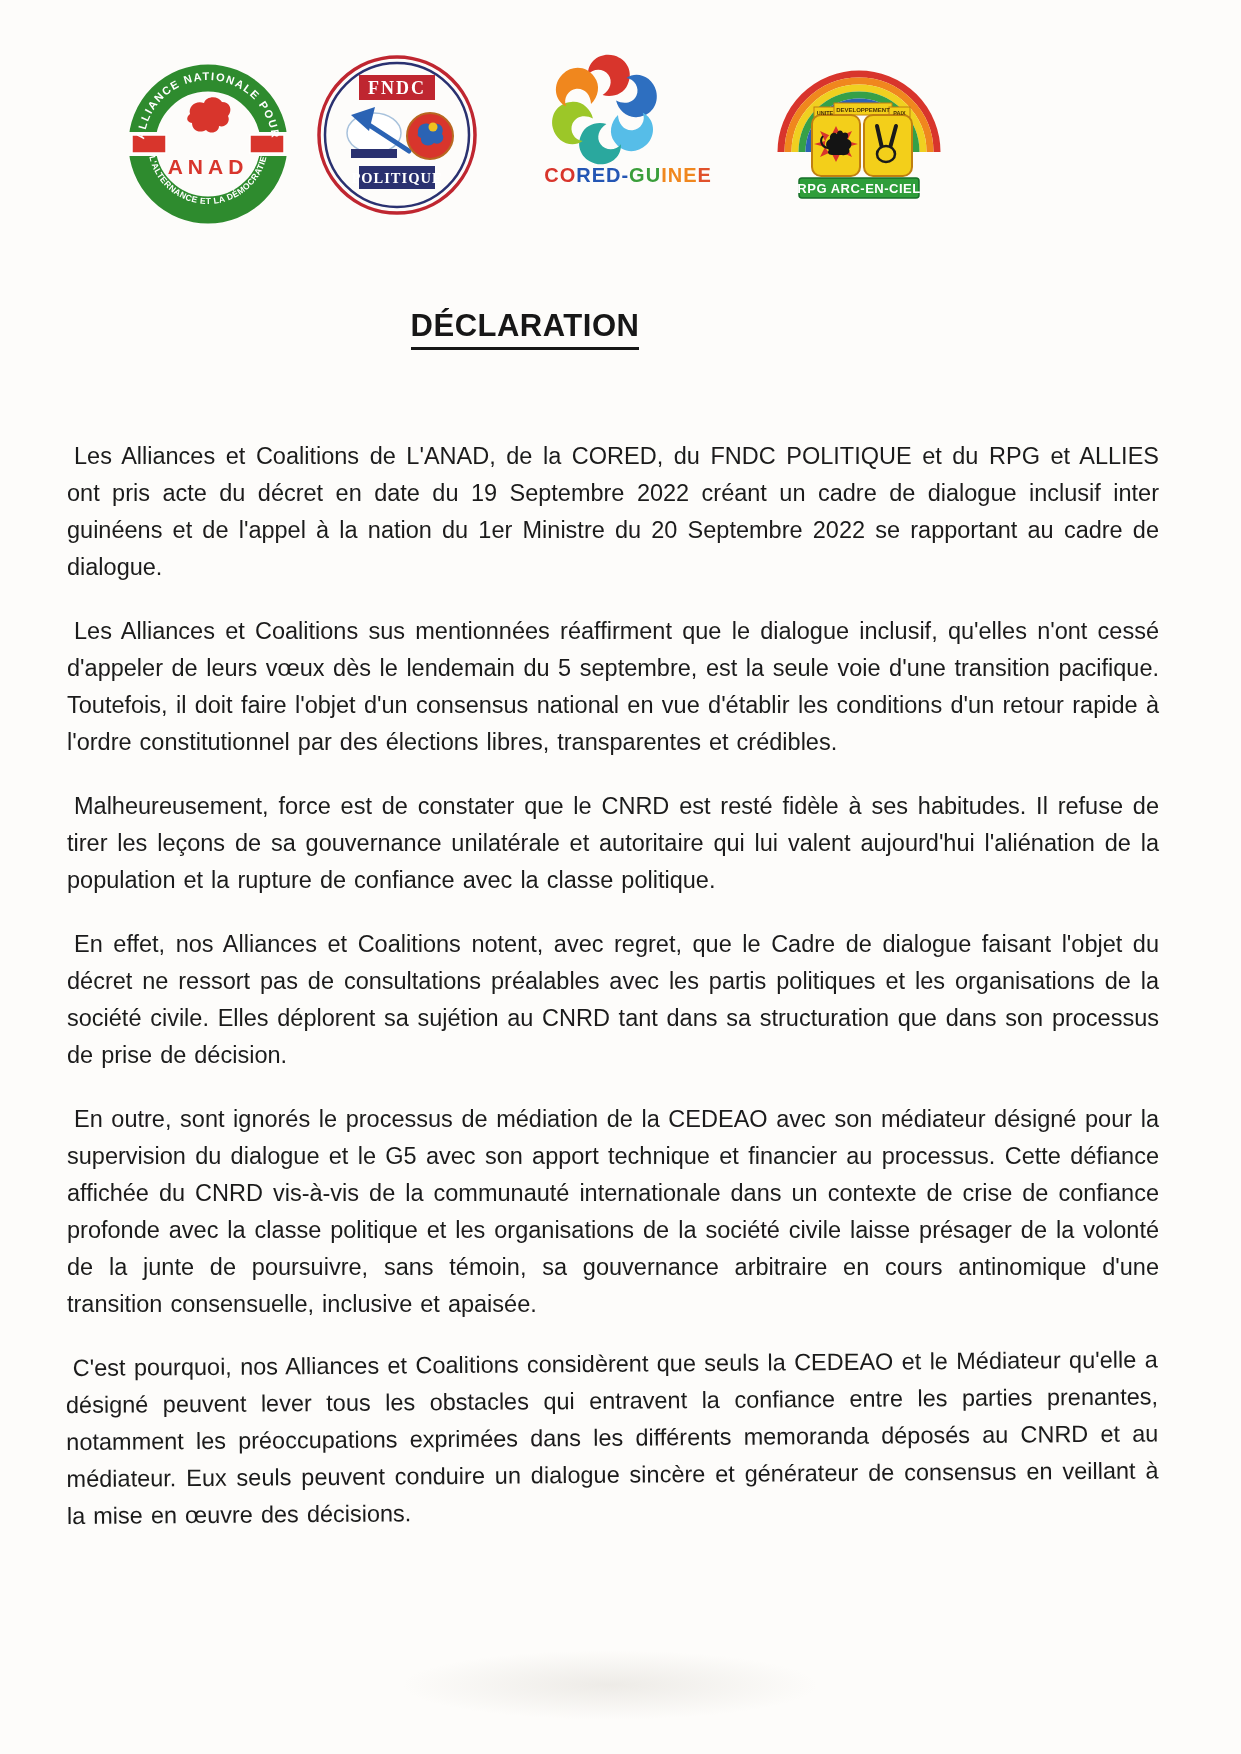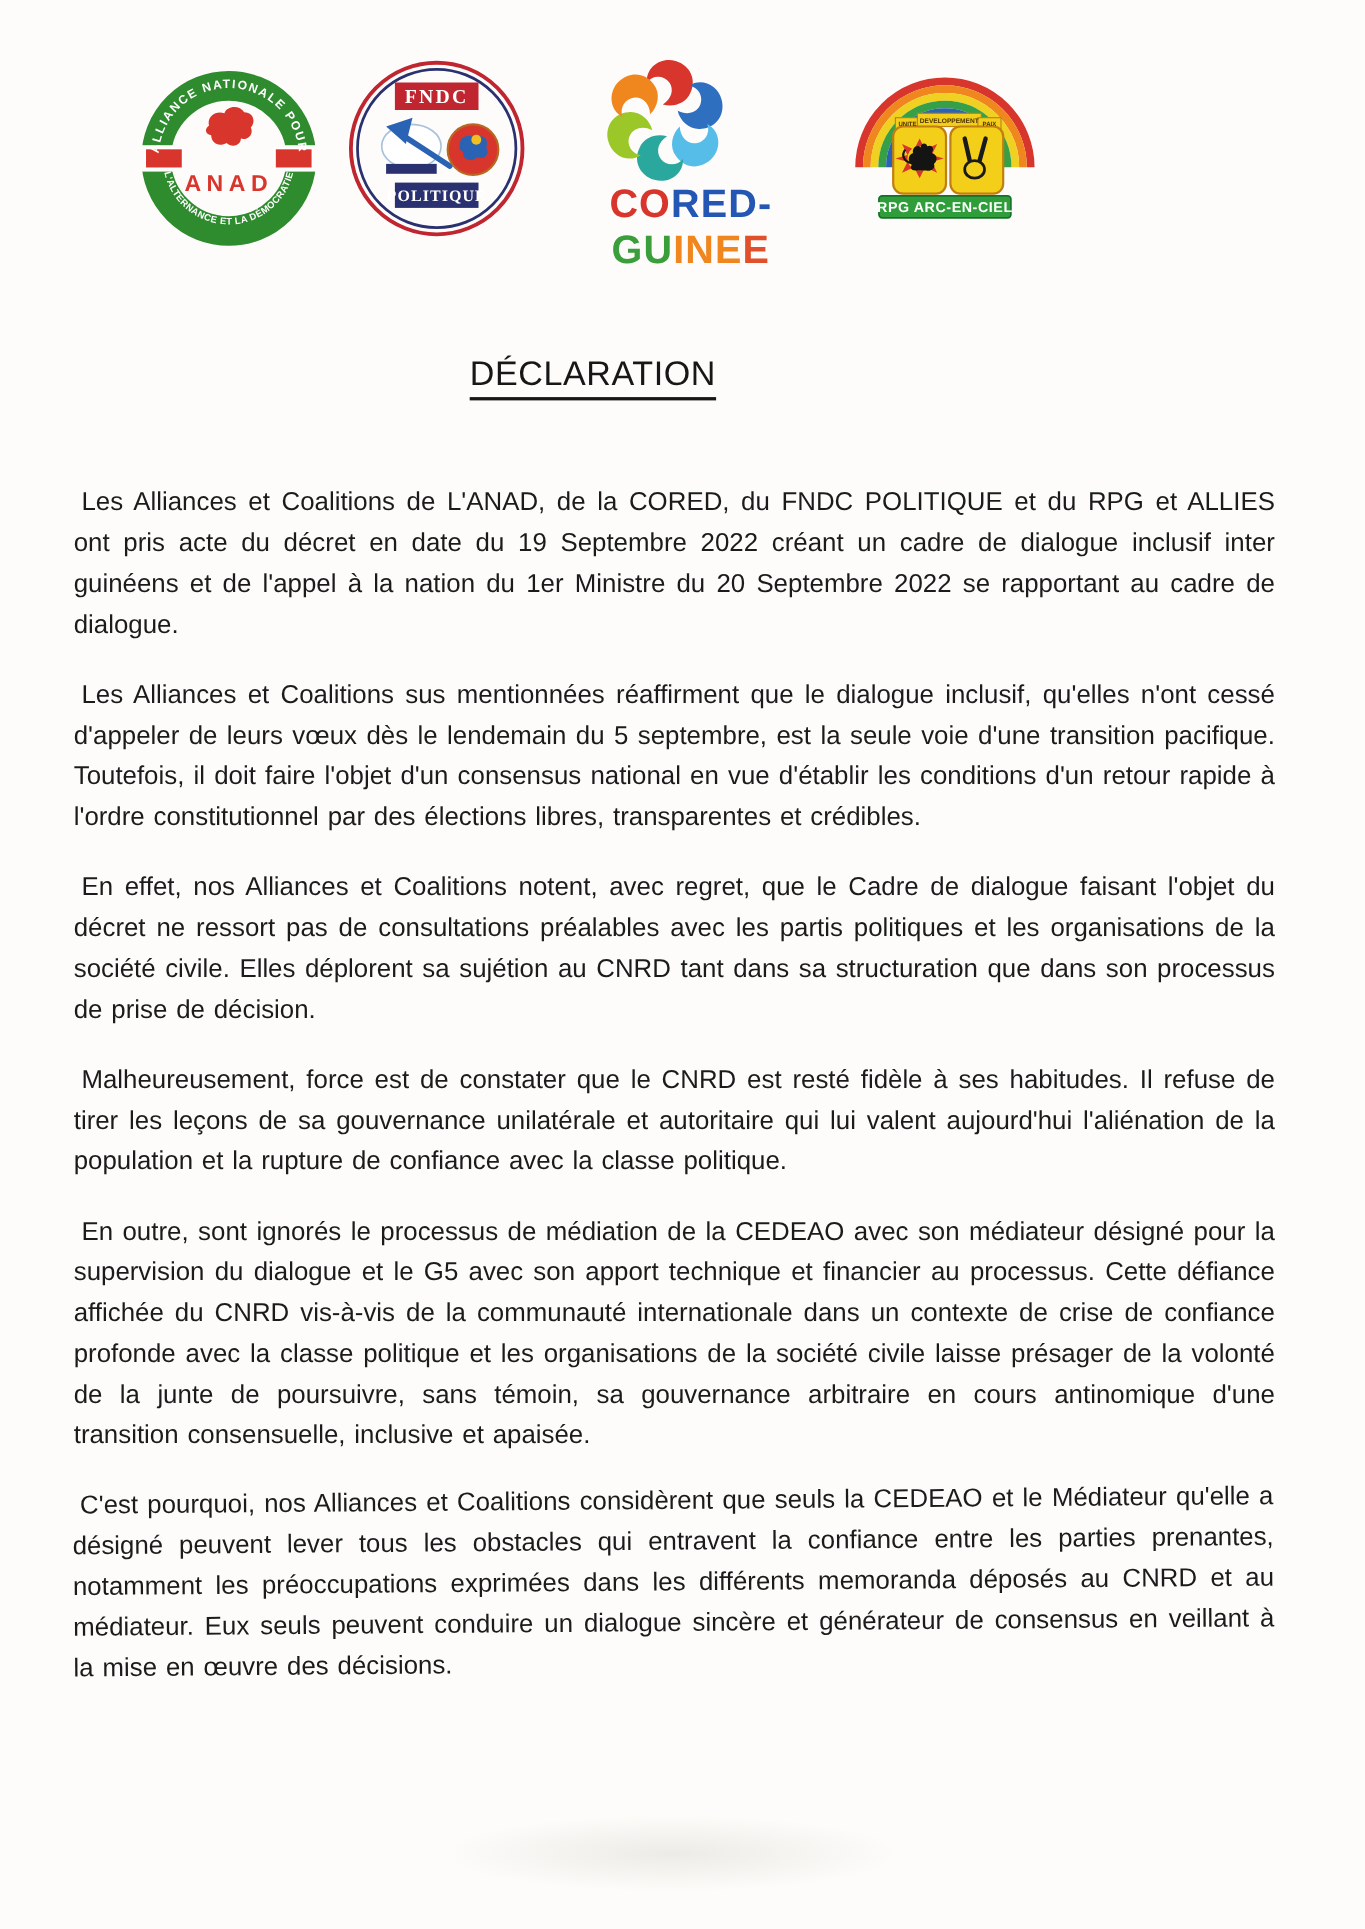--- a/index.html
+++ b/index.html
@@ -11,28 +11,28 @@
     font-family:"Liberation Sans", sans-serif;
     color:#1e1e1e;
   }
   
   .logo{position:absolute;}
   .anad-logo{left:126px;top:62px;}
   .fndc-logo{left:314px;top:52px;}
   .cored-swirl{left:537px;top:42px;}
   .cored-word{
     position:absolute;left:490px;top:164px;width:276px;
-    text-align:center;font-weight:bold;font-size:36px;letter-spacing:1px;
+    text-align:center;font-weight:bold;font-size:20px;letter-spacing:1px;
     font-family:"Liberation Sans", sans-serif;
   }
   .rpg-logo{left:772px;top:52px;}
   
   .doc-title{
-    position:absolute;top:308px;left:0;width:1050px;margin:14px;
-    text-align:center;font-size:31px;font-weight:normal;color:#171717;
+    position:absolute;top:308px;left:0;width:1050px;margin:0;
+    text-align:center;font-size:31px;font-weight:bold;color:#171717;
     letter-spacing:0.5px;
   }
   .doc-title span{
     display:inline-block;border-bottom:3px solid #171717;padding-bottom:3px;
   }
   
   .body-text{
     position:absolute;left:67px;top:438px;width:1092px;
   }
   .body-text p{
@@ -141,20 +141,20 @@
     <text x="87" y="141" text-anchor="middle" font-size="13" font-weight="bold" fill="#ffffff" letter-spacing="0.5">RPG ARC-EN-CIEL</text>
   </svg>
 
   <h1 class="doc-title">
     <span>DÉCLARATION</span>
   </h1>
 
   <div class="body-text">
     <p>Les Alliances et Coalitions de L'ANAD, de la CORED, du FNDC POLITIQUE et du RPG et ALLIES ont pris acte du décret en date du 19 Septembre 2022 créant un cadre de dialogue inclusif inter guinéens et de l'appel à la nation du 1er Ministre du 20 Septembre 2022 se rapportant au cadre de dialogue.</p>
     <p>Les Alliances et Coalitions sus mentionnées réaffirment que le dialogue inclusif, qu'elles n'ont cessé d'appeler de leurs vœux dès le lendemain du 5 septembre, est la seule voie d'une transition pacifique. Toutefois, il doit faire l'objet d'un consensus national en vue d'établir les conditions d'un retour rapide à l'ordre constitutionnel par des élections libres, transparentes et crédibles.</p>
+    <p>Malheureusement, force est de constater que le CNRD est resté fidèle à ses habitudes. Il refuse de tirer les leçons de sa gouvernance unilatérale et autoritaire qui lui valent aujourd'hui l'aliénation de la population et la rupture de confiance avec la classe politique.</p>
     <p>En effet, nos Alliances et Coalitions notent, avec regret, que le Cadre de dialogue faisant l'objet du décret ne ressort pas de consultations préalables avec les partis politiques et les organisations de la société civile. Elles déplorent sa sujétion au CNRD tant dans sa structuration que dans son processus de prise de décision.</p>
-    <p>Malheureusement, force est de constater que le CNRD est resté fidèle à ses habitudes. Il refuse de tirer les leçons de sa gouvernance unilatérale et autoritaire qui lui valent aujourd'hui l'aliénation de la population et la rupture de confiance avec la classe politique.</p>
     <p>En outre, sont ignorés le processus de médiation de la CEDEAO avec son médiateur désigné pour la supervision du dialogue et le G5 avec son apport technique et financier au processus. Cette défiance affichée du CNRD vis-à-vis de la communauté internationale dans un contexte de crise de confiance profonde avec la classe politique et les organisations de la société civile laisse présager de la volonté de la junte de poursuivre, sans témoin, sa gouvernance arbitraire en cours antinomique d'une transition consensuelle, inclusive et apaisée.</p>
     <p class="tilt">C'est pourquoi, nos Alliances et Coalitions considèrent que seuls la CEDEAO et le Médiateur qu'elle a désigné peuvent lever tous les obstacles qui entravent la confiance entre les parties prenantes, notamment les préoccupations exprimées dans les différents memoranda déposés au CNRD et au médiateur. Eux seuls peuvent conduire un dialogue sincère et générateur de consensus en veillant à la mise en œuvre des décisions.</p>
   </div>
 
   <div class="smudge"></div>
 </div>
 
 </body></html>

